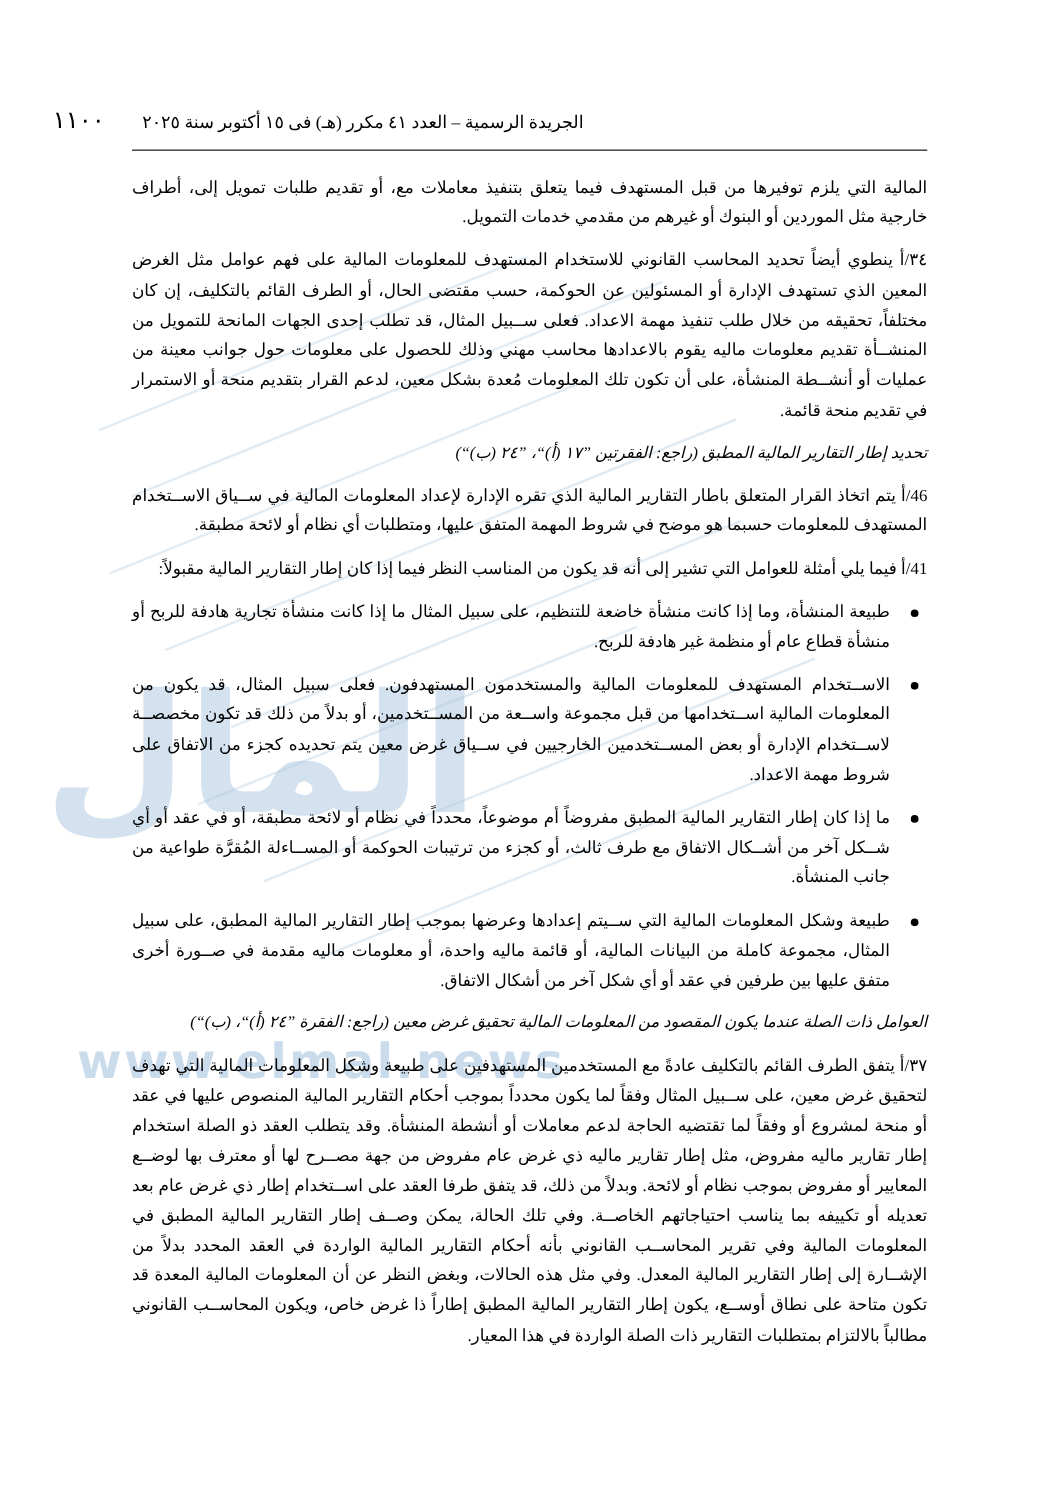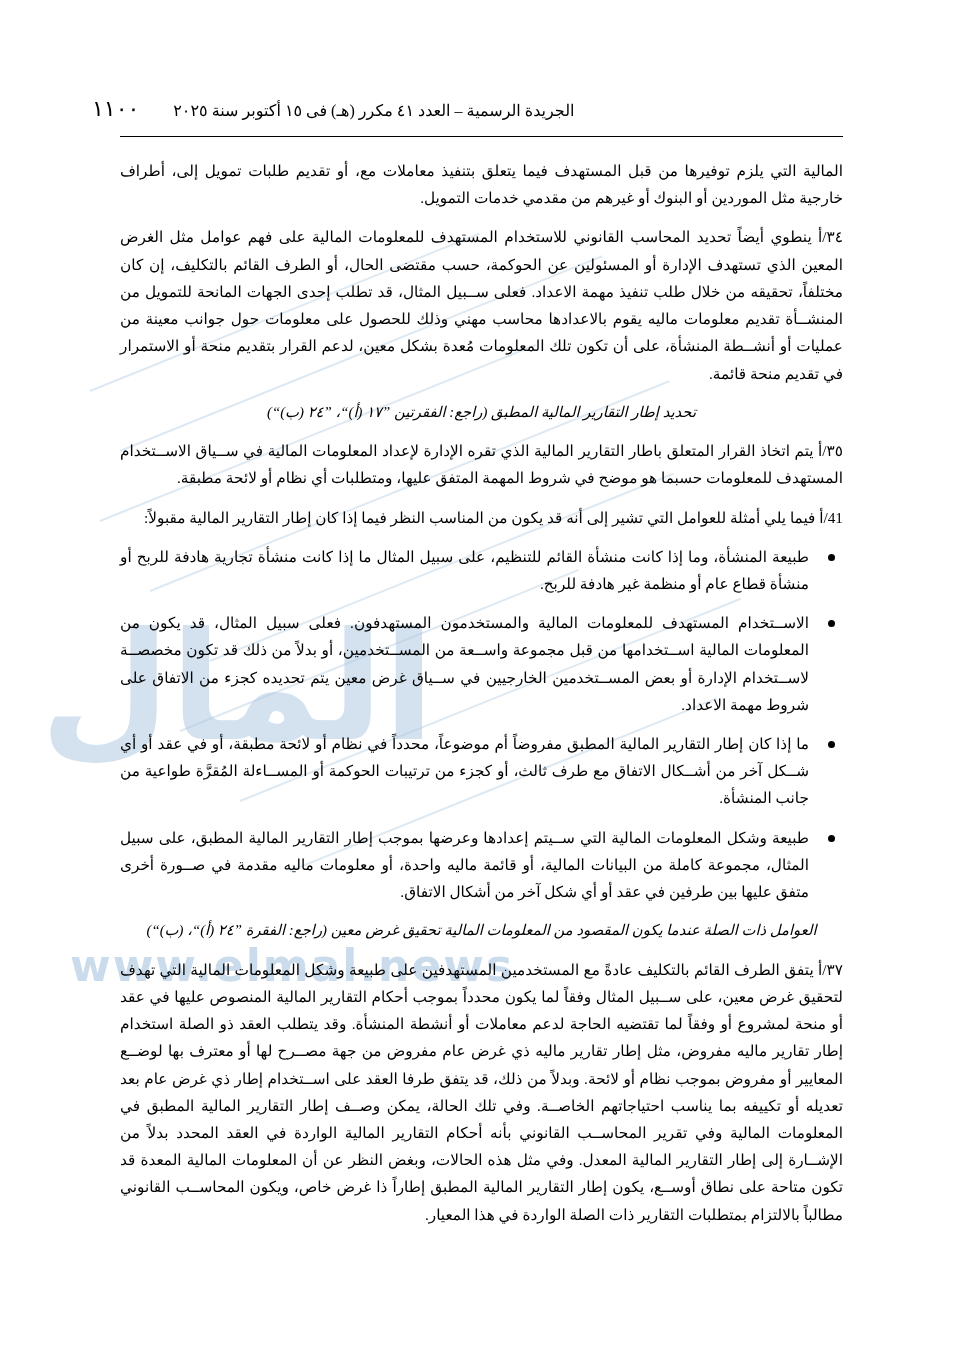--- a/index.html
+++ b/index.html
@@ -71,21 +71,21 @@
     display: block;
     height: 2px;
     background: #8fb4d4;
     transform-origin: left center;
   }
 
   
   .header {
     position: relative;
     z-index: 2;
-    margin: 96px 120px 0 92px;
+    margin: 96px 120px 0 48px;
     display: flex;
     flex-direction: row-reverse;
     align-items: baseline;
     justify-content: flex-start;
     gap: 34px;
     direction: rtl;
   }
   .page-number {
     font-size: 22px;
     letter-spacing: 1px;
@@ -114,21 +114,20 @@
   }
   p.para {
     margin: 0 0 12px 0;
     text-align: justify;
     text-justify: inter-word;
   }
   p.para:last-child { margin-bottom: 0; }
 
   .italic-center {
     font-style: italic;
-    text-align: center;
     margin: 4px 0 12px 0;
     font-size: 14.8px;
   }
 
   ul.bullets {
     list-style: none;
     margin: 0 0 12px 0;
     padding: 0;
   }
   ul.bullets > li {
@@ -175,26 +174,26 @@
   <div class="header-rule"></div>
 
   <div class="content">
 
     <p class="para">المالية التي يلزم توفيرها من قبل المستهدف فيما يتعلق بتنفيذ معاملات مع، أو تقديم طلبات تمويل إلى، أطراف خارجية مثل الموردين أو البنوك أو غيرهم من مقدمي خدمات التمويل.</p>
 
     <p class="para">٣٤/أ ينطوي أيضاً تحديد المحاسب القانوني للاستخدام المستهدف للمعلومات المالية على فهم عوامل مثل الغرض المعين الذي تستهدف الإدارة أو المسئولين عن الحوكمة، حسب مقتضى الحال، أو الطرف القائم بالتكليف، إن كان مختلفاً، تحقيقه من خلال طلب تنفيذ مهمة الاعداد. فعلى ســبيل المثال، قد تطلب إحدى الجهات المانحة للتمويل من المنشــأة تقديم معلومات ماليه يقوم بالاعدادها محاسب مهني وذلك للحصول على معلومات حول جوانب معينة من عمليات أو أنشــطة المنشأة، على أن تكون تلك المعلومات مُعدة بشكل معين، لدعم القرار بتقديم منحة أو الاستمرار في تقديم منحة قائمة.</p>
 
     <p class="italic-center">تحديد إطار التقارير المالية المطبق (راجع: الفقرتين ”١٧ (أ)“، ”٢٤ (ب)“)</p>
 
-    <p class="para">٣٥/أ يتم اتخاذ القرار المتعلق باطار التقارير المالية الذي تقره الإدارة لإعداد المعلومات المالية في ســياق الاســتخدام المستهدف للمعلومات حسبما هو موضح في شروط المهمة المتفق عليها، ومتطلبات أي نظام أو لائحة مطبقة.</p>
+    <p class="para">46/أ يتم اتخاذ القرار المتعلق باطار التقارير المالية الذي تقره الإدارة لإعداد المعلومات المالية في ســياق الاســتخدام المستهدف للمعلومات حسبما هو موضح في شروط المهمة المتفق عليها، ومتطلبات أي نظام أو لائحة مطبقة.</p>
 
     <p class="para">41/أ فيما يلي أمثلة للعوامل التي تشير إلى أنه قد يكون من المناسب النظر فيما إذا كان إطار التقارير المالية مقبولاً:</p>
 
     <ul class="bullets">
-      <li>طبيعة المنشأة، وما إذا كانت منشأة القائم للتنظيم، على سبيل المثال ما إذا كانت منشأة تجارية هادفة للربح أو منشأة قطاع عام أو منظمة غير هادفة للربح.</li>
+      <li>طبيعة المنشأة، وما إذا كانت منشأة خاضعة للتنظيم، على سبيل المثال ما إذا كانت منشأة تجارية هادفة للربح أو منشأة قطاع عام أو منظمة غير هادفة للربح.</li>
       <li>الاســتخدام المستهدف للمعلومات المالية والمستخدمون المستهدفون. فعلى سبيل المثال، قد يكون من المعلومات المالية اســتخدامها من قبل مجموعة واســعة من المســتخدمين، أو بدلاً من ذلك قد تكون مخصصــة لاســتخدام الإدارة أو بعض المســتخدمين الخارجيين في ســياق غرض معين يتم تحديده كجزء من الاتفاق على شروط مهمة الاعداد.</li>
       <li>ما إذا كان إطار التقارير المالية المطبق مفروضاً أم موضوعاً، محدداً في نظام أو لائحة مطبقة، أو في عقد أو أي شــكل آخر من أشــكال الاتفاق مع طرف ثالث، أو كجزء من ترتيبات الحوكمة أو المســاءلة المُقرَّة طواعية من جانب المنشأة.</li>
       <li>طبيعة وشكل المعلومات المالية التي ســيتم إعدادها وعرضها بموجب إطار التقارير المالية المطبق، على سبيل المثال، مجموعة كاملة من البيانات المالية، أو قائمة ماليه واحدة، أو معلومات ماليه مقدمة في صــورة أخرى متفق عليها بين طرفين في عقد أو أي شكل آخر من أشكال الاتفاق.</li>
     </ul>
 
     <p class="italic-center">العوامل ذات الصلة عندما يكون المقصود من المعلومات المالية تحقيق غرض معين (راجع: الفقرة ”٢٤ (أ)“، (ب)“)</p>
 
     <p class="para">٣٧/أ يتفق الطرف القائم بالتكليف عادةً مع المستخدمين المستهدفين على طبيعة وشكل المعلومات المالية التي تهدف لتحقيق غرض معين، على ســبيل المثال وفقاً لما يكون محدداً بموجب أحكام التقارير المالية المنصوص عليها في عقد أو منحة لمشروع أو وفقاً لما تقتضيه الحاجة لدعم معاملات أو أنشطة المنشأة. وقد يتطلب العقد ذو الصلة استخدام إطار تقارير ماليه مفروض، مثل إطار تقارير ماليه ذي غرض عام مفروض من جهة مصــرح لها أو معترف بها لوضــع المعايير أو مفروض بموجب نظام أو لائحة. وبدلاً من ذلك، قد يتفق طرفا العقد على اســتخدام إطار ذي غرض عام بعد تعديله أو تكييفه بما يناسب احتياجاتهم الخاصــة. وفي تلك الحالة، يمكن وصــف إطار التقارير المالية المطبق في المعلومات المالية وفي تقرير المحاســب القانوني بأنه أحكام التقارير المالية الواردة في العقد المحدد بدلاً من الإشــارة إلى إطار التقارير المالية المعدل. وفي مثل هذه الحالات، وبغض النظر عن أن المعلومات المالية المعدة قد تكون متاحة على نطاق أوســع، يكون إطار التقارير المالية المطبق إطاراً ذا غرض خاص، ويكون المحاســب القانوني مطالباً بالالتزام بمتطلبات التقارير ذات الصلة الواردة في هذا المعيار.</p>
 
   </div>

